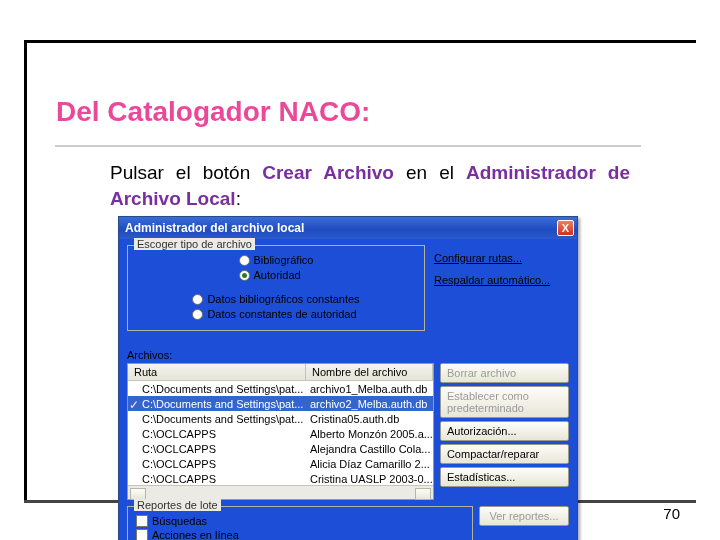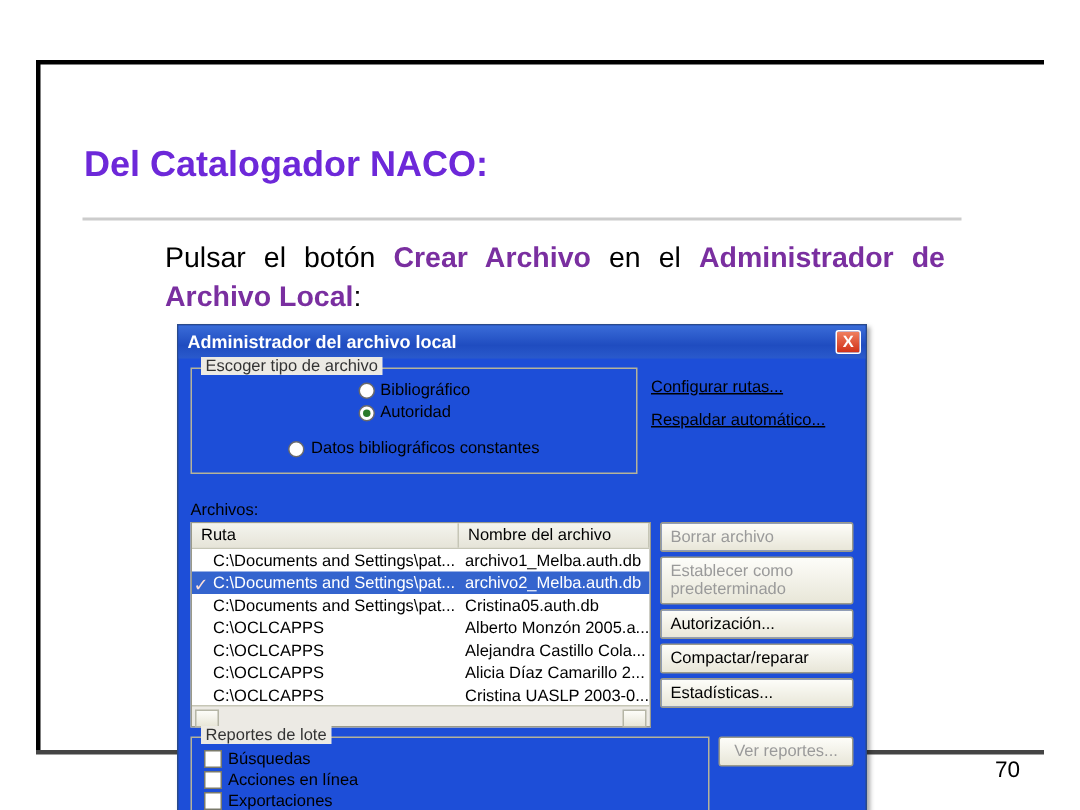--- a/index.html
+++ b/index.html
@@ -11,21 +11,21 @@
     position: relative;
     overflow: hidden;
   }
   .slide-border-top { position:absolute; top:40px; left:24px; width:672px; height:3px; background:#000; }
   .slide-border-left { position:absolute; top:40px; left:24px; width:3px; height:460px; background:#000; }
   .slide-border-bottom { position:absolute; top:500px; left:24px; width:672px; height:3px; background:#444; }
   .slide-hr { position:absolute; top:145px; left:55px; width:586px; height:2px; background:#ccc; }
 
   .slide-title {
     position:absolute; top:96px; left:56px;
-    font-size:24px; font-weight:bold; color:#6d28d9;
+    font-size:28px; font-weight:bold; color:#ec4899;
   }
   .slide-text {
     position:absolute; top:160px; left:110px; width:520px;
     font-size:19px; color:#000; line-height:1.35;
     text-align:justify;
   }
   .slide-text .hl1 { color:#7a2fa0; font-weight:bold; }
   .slide-text .hl2 { color:#7a2fa0; font-weight:bold; }
 
   
@@ -170,20 +170,24 @@
             <label class="radio selected">
               <span class="dot"></span>
                 <span>Autoridad</span>
             </label>
           </div>
           <div class="radio-col">
             <label class="radio">
               <span class="dot"></span>
                 <span>Datos bibliográficos constantes</span>
             </label>
+            <label class="radio">
+              <span class="dot"></span>
+                <span>Datos constantes de autoridad</span>
+            </label>
           </div>
         </div>
       </div>
       <div class="cfgcol">
         <div class="linklbl">Configurar rutas...</div>
         <div class="linklbl">Respaldar automático...</div>
       </div>
     </div>
 
     <div class="files-section">

